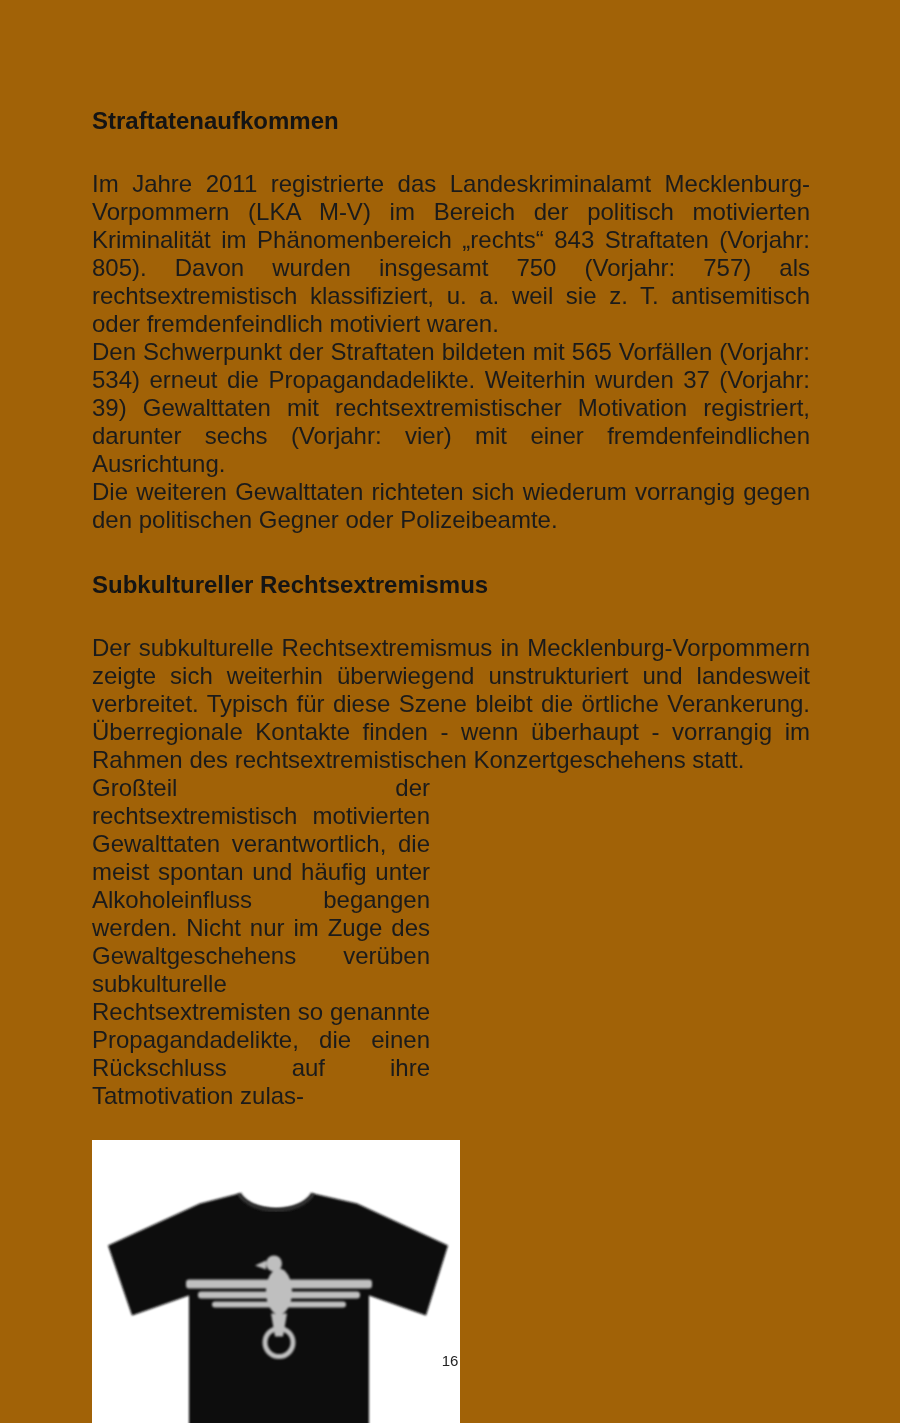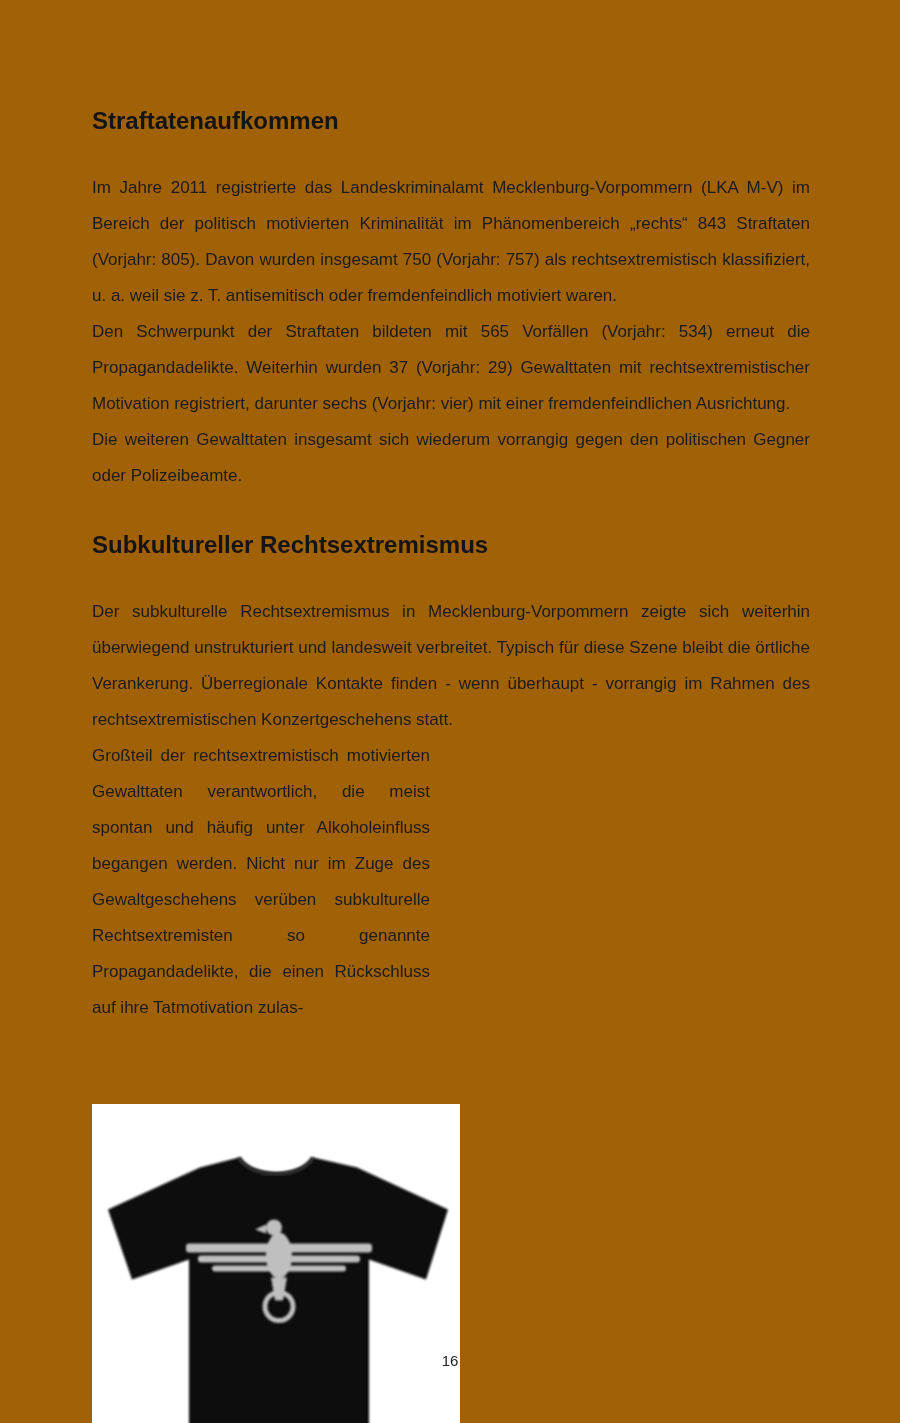--- a/index.html
+++ b/index.html
@@ -26,22 +26,22 @@
     font-size: 24px;
     line-height: 30px;
     font-weight: bold;
     margin: 0 0 34px 0;
     color: #141414;
   }
   .heading.mt {
     margin-top: 36px;
   }
   .para {
-    font-size: 17px;
-    line-height: 36px;
+    font-size: 24px;
+    line-height: 28px;
     text-align: justify;
     margin: 0;
     -webkit-hyphens: auto;
     hyphens: auto;
   }
   .wrap-row {
     display: flex;
     flex-direction: column;
     justify-content: flex-start;
     align-items: flex-start;
@@ -76,23 +76,23 @@
 </head>
 <body>
 
 <div class="page">
   <div class="content">
 
     <h2 class="heading">Straftatenaufkommen</h2>
 
     <p class="para">Im Jahre 2011 registrierte das Landeskriminalamt Mecklenburg-Vorpommern (LKA M-V) im Bereich der politisch motivierten Kriminalität im Phänomenbereich „rechts“ 843 Straftaten (Vorjahr: 805). Davon wurden insgesamt 750 (Vorjahr: 757) als rechtsextremistisch klassifiziert, u. a. weil sie z. T. antisemitisch oder fremdenfeindlich motiviert waren.</p>
 
-    <p class="para">Den Schwerpunkt der Straftaten bildeten mit 565 Vorfällen (Vorjahr: 534) erneut die Propagandadelikte. Weiterhin wurden 37 (Vorjahr: 29) Gewalttaten mit rechtsextremistischer Motivation registriert, darunter sechs (Vorjahr: vier) mit einer fremdenfeindlichen Ausrichtung.</p>
+    <p class="para">Den Schwerpunkt der Straftaten bildeten mit 565 Vorfällen (Vorjahr: 534) erneut die Propagandadelikte. Weiterhin wurden 37 (Vorjahr: 39) Gewalttaten mit rechtsextremistischer Motivation registriert, darunter sechs (Vorjahr: vier) mit einer fremdenfeindlichen Ausrichtung.</p>
 
-    <p class="para">Die weiteren Gewalttaten insgesamt sich wiederum vorrangig gegen den politischen Gegner oder Polizeibeamte.</p>
+    <p class="para">Die weiteren Gewalttaten richteten sich wiederum vorrangig gegen den politischen Gegner oder Polizeibeamte.</p>
 
     <h2 class="heading mt">Subkultureller Rechtsextremismus</h2>
 
     <p class="para">Der subkulturelle Rechtsextremismus in Mecklenburg-Vorpommern zeigte sich weiterhin überwiegend unstrukturiert und landesweit verbreitet. Typisch für diese Szene bleibt die örtliche Verankerung. Überregionale Kontakte finden - wenn überhaupt - vorrangig im Rahmen des rechtsextremistischen Konzertgeschehens statt.</p>
 
 
     <div class="wrap-row">
 
       <p class="para narrow">Großteil der rechtsextremistisch motivierten Gewalttaten verantwortlich, die meist spontan und häufig unter Alkoholeinfluss begangen werden. Nicht nur im Zuge des Gewaltgeschehens verüben subkulturelle Rechtsextremisten so genannte Propagandadelikte, die einen Rückschluss auf ihre Tatmotivation zulas-</p>
 

